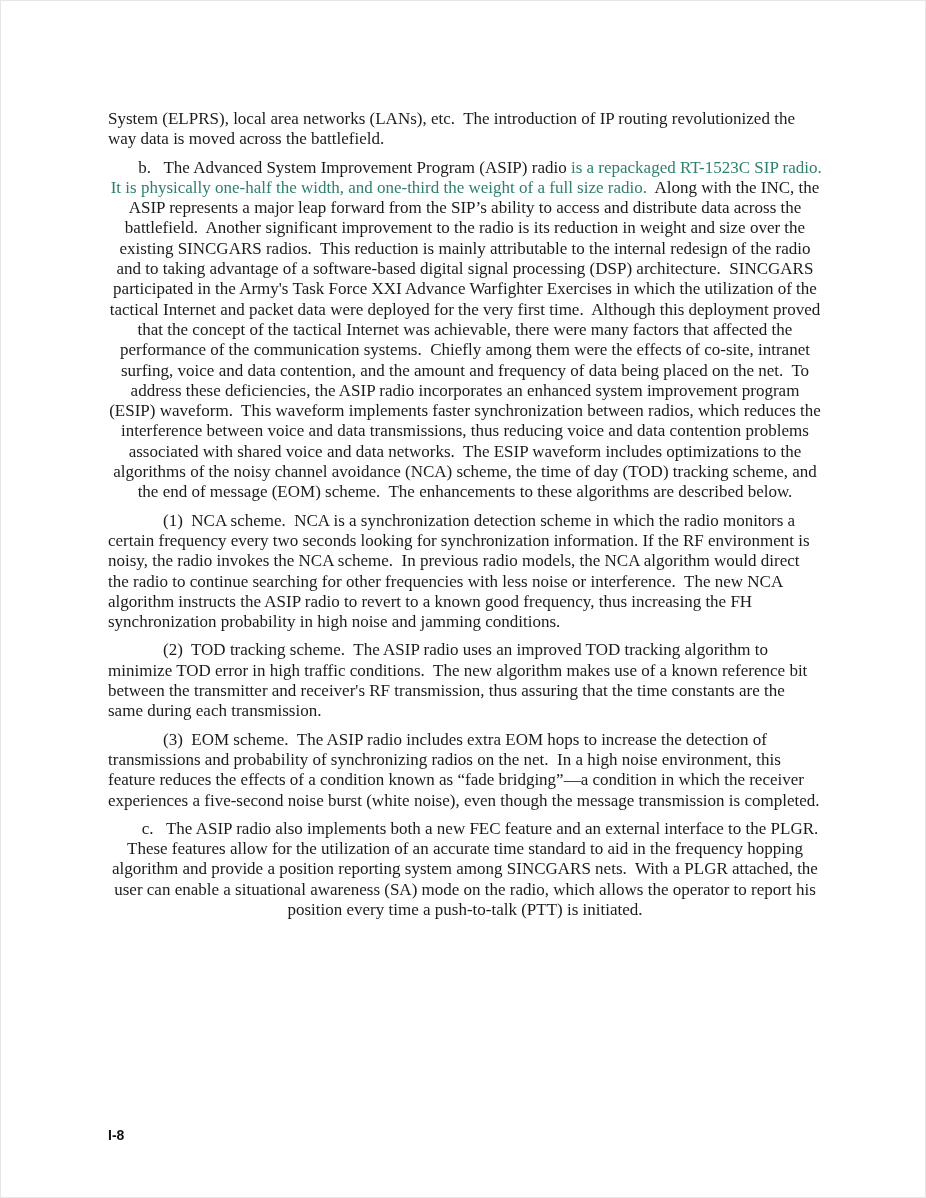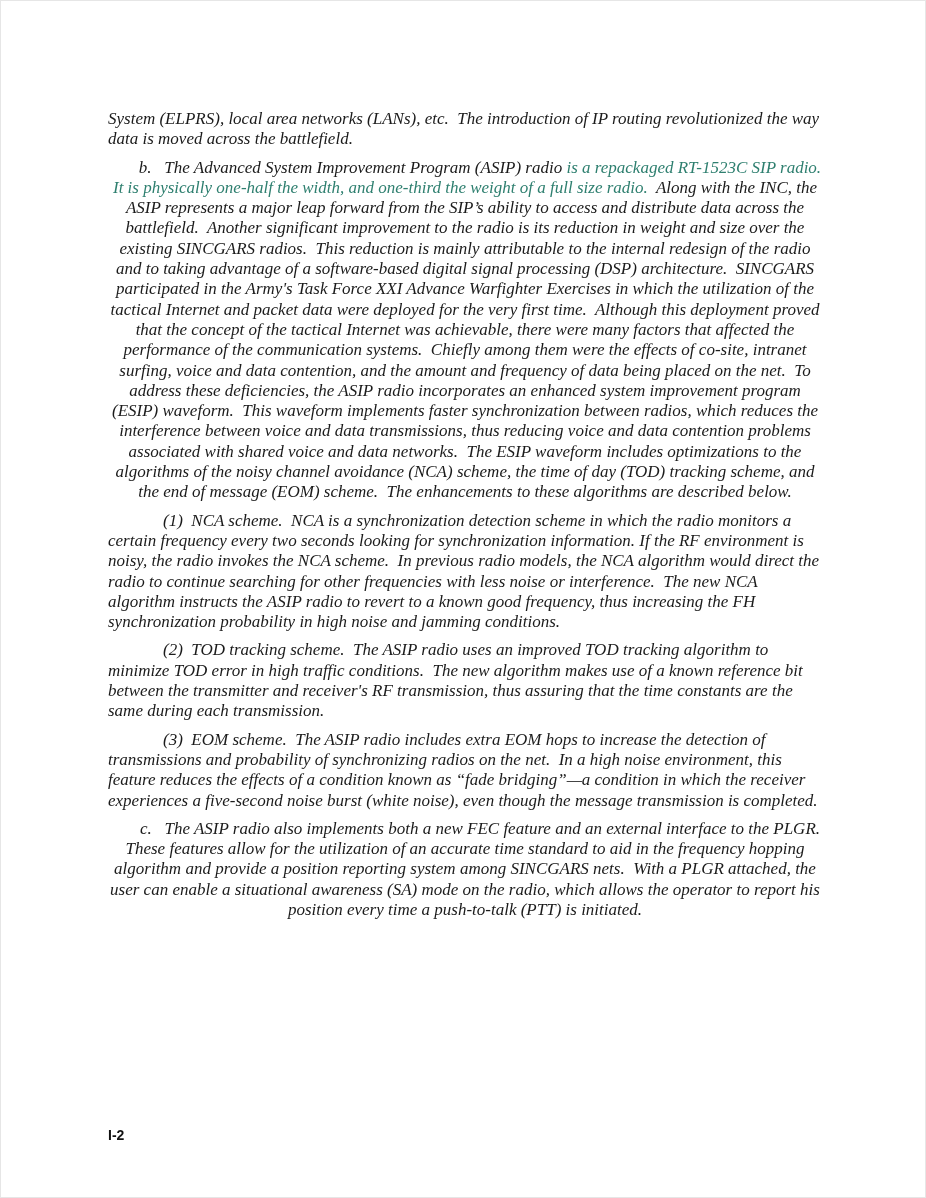--- a/index.html
+++ b/index.html
@@ -22,21 +22,20 @@
     position: absolute;
     left: 107px;
     top: 108px;
     width: 714px;
   }
   p.para {
     margin: 0 0 8px 0;
     font-size: 17px;
     line-height: 20.3px;
     text-align: left;
-    font-style: italic;
   }
   p.para span {
     white-space: pre-wrap;
   }
   p.cont { text-indent: 0; }
   p.lettered { text-indent: 30px; text-align: center; }
   p.numbered { text-indent: 55px; }
   .hl { color: var(--hl, #2e7f6f); }
   .footer {
     position: absolute;
@@ -61,14 +60,14 @@
     <p class="para numbered"><span>(1)  NCA scheme.  NCA is a synchronization detection scheme in which the radio monitors a certain frequency every two seconds looking for synchronization information. If the RF environment is noisy, the radio invokes the NCA scheme.  In previous radio models, the NCA algorithm would direct the radio to continue searching for other frequencies with less noise or interference.  The new NCA algorithm instructs the ASIP radio to revert to a known good frequency, thus increasing the FH synchronization probability in high noise and jamming conditions.</span></p>
 
     <p class="para numbered"><span>(2)  TOD tracking scheme.  The ASIP radio uses an improved TOD tracking algorithm to minimize TOD error in high traffic conditions.  The new algorithm makes use of a known reference bit between the transmitter and receiver's RF transmission, thus assuring that the time constants are the same during each transmission.</span></p>
 
     <p class="para numbered"><span>(3)  EOM scheme.  The ASIP radio includes extra EOM hops to increase the detection of transmissions and probability of synchronizing radios on the net.  In a high noise environment, this feature reduces the effects of a condition known as “fade bridging”—a condition in which the receiver experiences a five-second noise burst (white noise), even though the message transmission is completed.</span></p>
 
     <p class="para lettered"><span>c.   The ASIP radio also implements both a new FEC feature and an external interface to the PLGR.  These features allow for the utilization of an accurate time standard to aid in the frequency hopping algorithm and provide a position reporting system among SINCGARS nets.  With a PLGR attached, the user can enable a situational awareness (SA) mode on the radio, which allows the operator to report his position every time a push-to-talk (PTT) is initiated.</span></p>
 
   </div>
 
-  <div class="footer">I-2</div>
+  <div class="footer">I-8</div>
 </div>
 
 </body></html>

